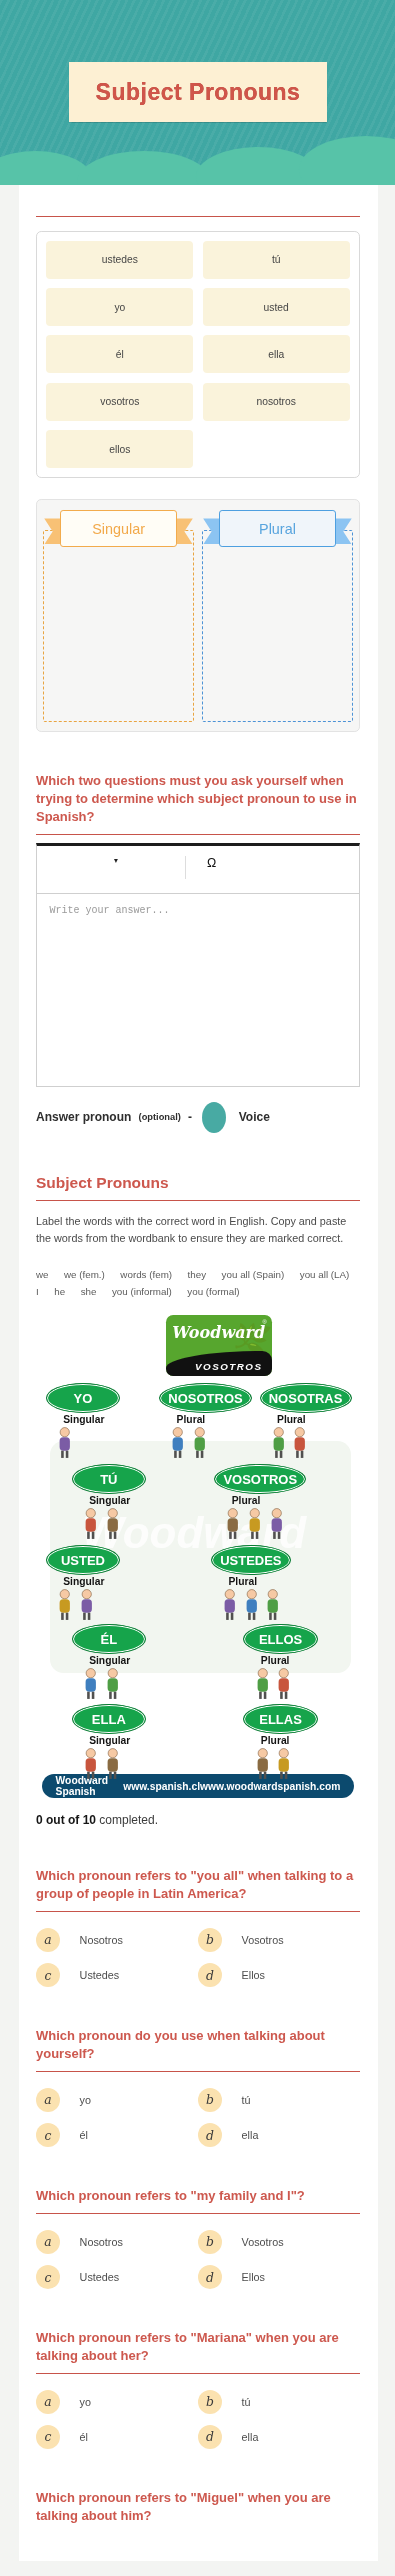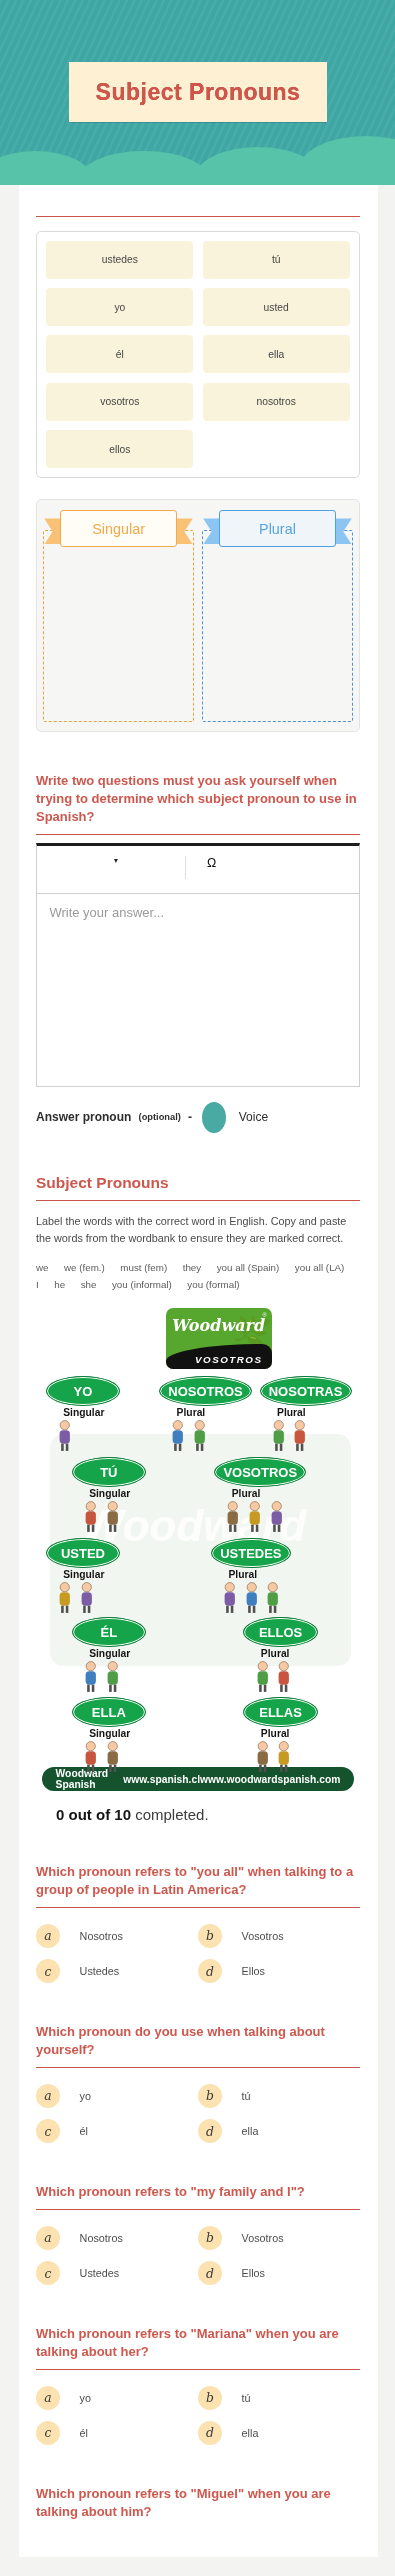--- a/index.html
+++ b/index.html
@@ -49,33 +49,33 @@
   .zone.orange .dash{border:1px dashed #e9a440;}
   .zone.blue .dash{border:1px dashed #4d93d6;}
 
   
   .editor{border:0.5px solid #cfcfcf;border-top:3.6px solid #1d1d1d;margin-top:8.2px;background:#fff;}
   .toolbar{height:37px;display:flex;align-items:flex-start;padding-top:9.3px;}
   .tb-caret{margin-left:77px;font-size:7.7px;color:#222;}
   .tb-div{width:0.5px;background:#ddd;height:23px;margin-left:67px;}
   .tb-omega{margin-left:21.6px;font-size:12.4px;color:#111;}
   .editor-body{border-top:0.5px solid #cfcfcf;height:170px;padding:11.3px 12.4px;}
-  .placeholder{color:#9a9a9a;font-size:13px;}
+  .placeholder{color:#9a9a9a;font-size:10px;font-family:Liberation Mono, monospace;}
 
   
   .recorder{display:flex;align-items:center;margin-top:14.4px;gap:7.2px;}
   .rec-label{font-size:12px;font-weight:bold;color:#2e2e2e;}
   .rec-opt{font-size:9.3px;font-weight:bold;color:#2e2e2e;}
   .mic{width:24px;height:31px;border-radius:50%;background:#48aaa3;margin-left:3.1px;}
-  .voice{font-size:12px;font-weight:normal;color:#2e2e2e;margin-left:5.2px;}
+  .voice{font-size:12px;font-weight:bold;color:#2e2e2e;margin-left:5.2px;}
 
   
   .sec-head{color:#cd584e;font-weight:bold;font-size:15.5px;margin:41px 0 0;}
   .body-text{color:#4a4a4a;font-size:10.8px;line-height:1.55;margin:12.4px 0 0;}
-  .wordbank-line{display:flex;flex-wrap:wrap;column-gap:15.5px;row-gap:6.2px;margin-top:15px;
+  .wordbank-line{display:flex;flex-wrap:wrap;column-gap:15.5px;row-gap:6.2px;margin-top:22px;
         color:#5c5c5c;font-size:9.8px;}
 
   
   .illus{position:relative;height:494px;margin-top:15.5px;background:#fff;}
   .panel{position:absolute;left:14.4px;right:9.3px;top:129px;height:232px;background:#f2f6f0;border-radius:13.4px;}
   .wm{position:absolute;left:46px;top:196px;font-size:44px;font-style:italic;font-weight:bold;color:#ffffff;opacity:.85;}
   .logo-sign{position:absolute;left:10.3px;top:3.1px;width:112px;height:62px;background:linear-gradient(#eed49e,#dcb26c);
         border:2.6px solid #8d6c3c;border-radius:4.1px;box-sizing:border-box;text-align:center;}
   .logo-sign .l1{font-family:"DejaVu Serif",serif;font-style:italic;font-weight:bold;color:#2e2713;
         font-size:15.5px;line-height:1.05;margin-top:5.2px;}
@@ -90,24 +90,24 @@
   .logo-ww .reg{position:absolute;right:5.2px;top:4.1px;color:#fff;font-size:5.7px;}
   .logo-ww .wsub{position:absolute;left:29px;bottom:4.1px;color:#fff;font-style:italic;font-weight:bold;
         letter-spacing:1.5px;font-size:9.8px;}
   .fern{position:absolute;right:3.1px;top:5.2px;color:#0c3b12;font-size:28px;transform:rotate(18deg);opacity:.8;}
   .pgroup{position:absolute;}
   .oval{min-width:56px;padding:0 8.2px;height:28px;border-radius:50%;background:#16a44b;border:1.5px solid #0a7a33;
         color:#fff;font-weight:bold;font-size:13px;display:inline-flex;align-items:center;justify-content:center;
         box-shadow:inset 0 0 0 1px #fff;}
   .num-label{font-weight:bold;color:#141414;font-size:10.3px;margin:1px 0 2.1px 17.5px;}
   .crew{display:flex;gap:4.1px;margin-left:10.3px;}
-  .greenbar{position:absolute;left:6.2px;right:6.2px;bottom:8.2px;height:24px;background:#14532d;border-radius:13.4px;
+  .greenbar{position:absolute;left:6.2px;right:6.2px;bottom:8.2px;height:24px;background:#0c4a6e;border-radius:13.4px;
         display:flex;align-items:center;justify-content:space-between;padding:0 13.4px;color:#fff;
         font-weight:bold;font-size:10.3px;}
-  .progress{margin-top:7.2px;font-size:15px;color:#3c3c3c;margin-left:20px;}
+  .progress{margin-top:7.2px;font-size:12px;color:#3c3c3c;}
   .progress b{color:#161616;}
 
   
   .opts{display:grid;grid-template-columns:1fr 1fr;row-gap:11.3px;margin-top:15.5px;}
   .opt{display:flex;align-items:center;gap:19.6px;}
   .opt-circle{width:24px;height:24px;border-radius:50%;background:#fbe2b0;flex:0 0 24px;
         display:flex;align-items:center;justify-content:center;
         font-family:"DejaVu Serif",serif;font-style:italic;font-size:12.4px;color:#3a3a3a;}
   .opt-label{font-size:10.8px;color:#4d4d4d;}
 </style>
@@ -158,21 +158,21 @@
             <div class="wing l"></div>
             <div class="wing r"></div>
             <div class="face">Plural</div>
           </div>
           <div class="dash"></div>
         </div>
       </div>
     </section>
 
     <section class="qblock">
-      <p class="q-prompt">Write two questions must you ask yourself when trying to determine which subject pronoun to use in Spanish?</p>
+      <p class="q-prompt">Which two questions must you ask yourself when trying to determine which subject pronoun to use in Spanish?</p>
       <hr class="qline">
       <div class="editor">
         <div class="toolbar">
           <span class="tb-caret">▾</span>
           <span class="tb-div"></span>
           <span class="tb-omega">Ω</span>
         </div>
         <div class="editor-body">
           <span class="placeholder">Write your answer...</span>
         </div>
@@ -186,21 +186,21 @@
       </div>
     </section>
 
     <section>
       <h2 class="sec-head">Subject Pronouns</h2>
       <hr class="qline">
       <p class="body-text">Label the words with the correct word in English. Copy and paste the words from the wordbank to ensure they are marked correct.</p>
       <div class="wordbank-line" id="wordbank">
           <span>we</span>
           <span>we (fem.)</span>
-          <span>must (fem)</span>
+          <span>words (fem)</span>
           <span>they</span>
           <span>you all (Spain)</span>
           <span>you all (LA)</span>
           <span>I</span>
           <span>he</span>
           <span>she</span>
           <span>you (informal)</span>
           <span>you (formal)</span>
         </div>
 

